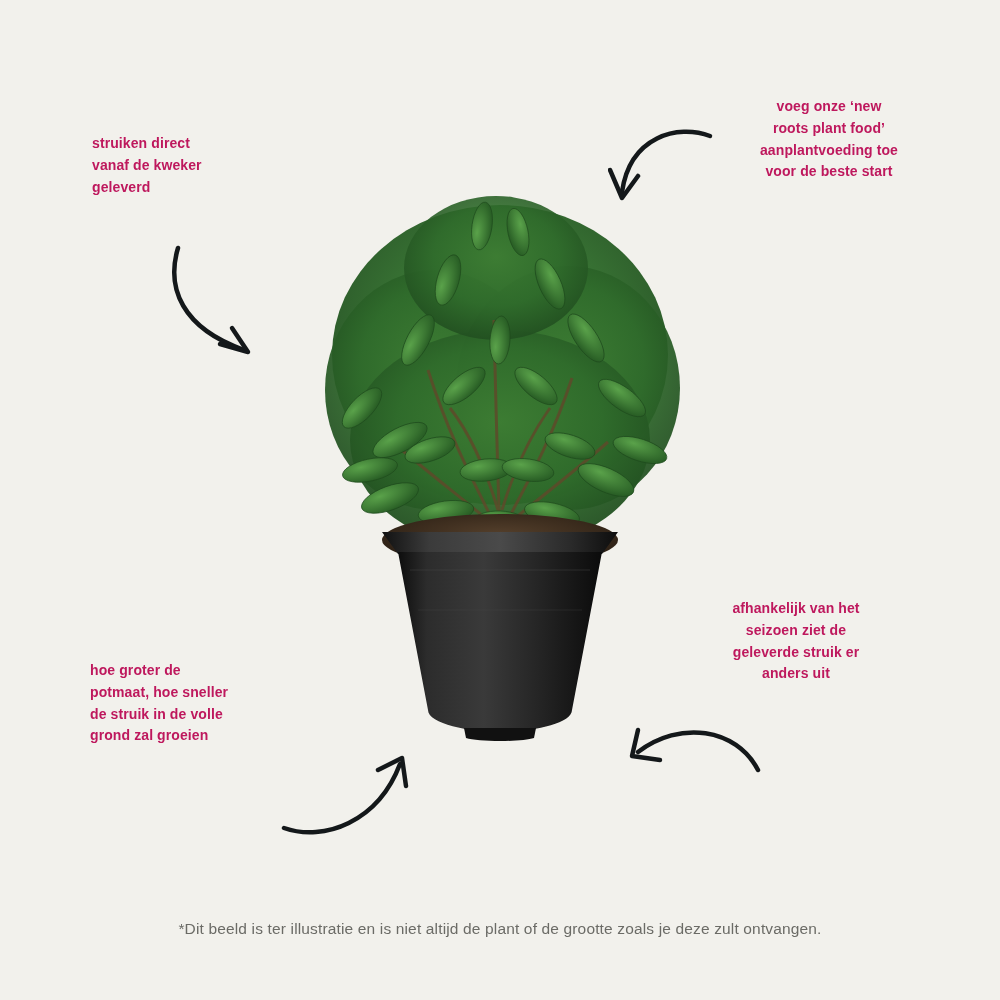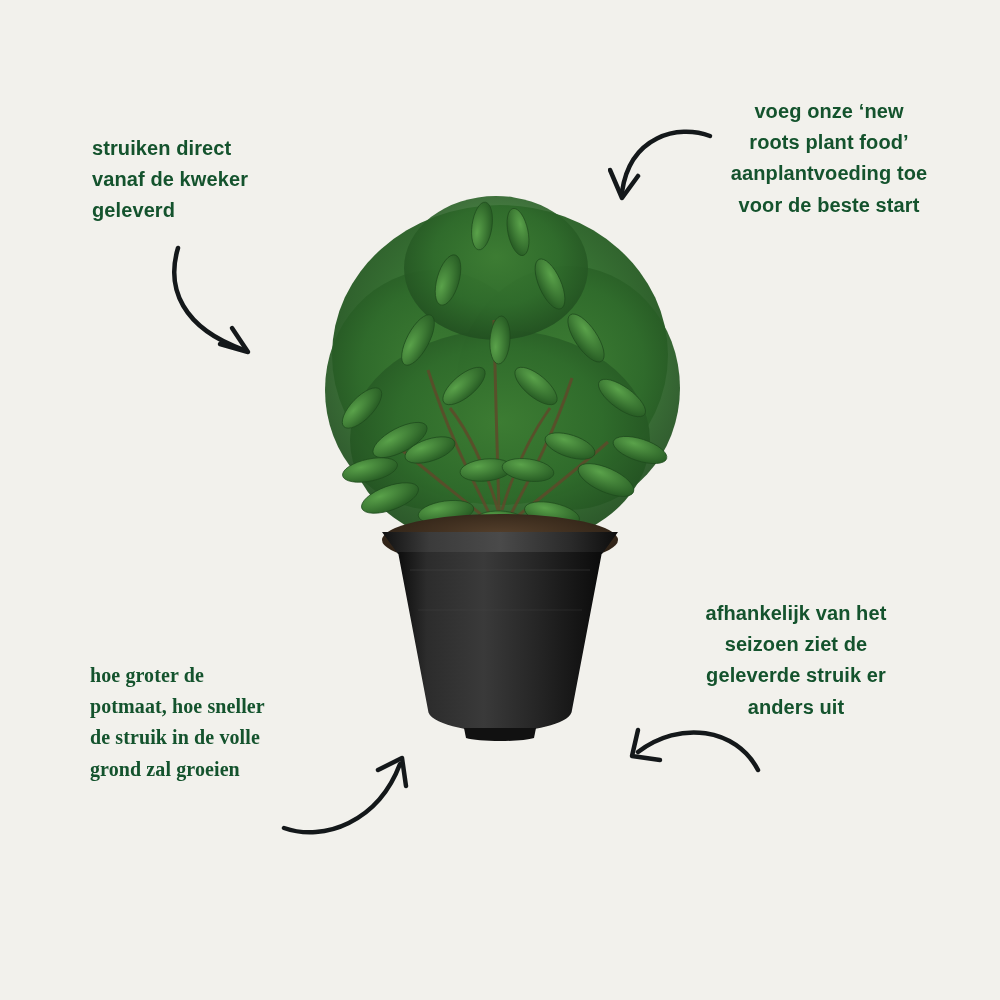--- a/index.html
+++ b/index.html
@@ -16,33 +16,33 @@
   #stage {
     position: relative;
     width: 1000px;
     height: 1000px;
     background: #f2f1ec;
   }
 
   
   .annot {
     position: absolute;
-    color: #14532d;
-    font-size: 20px;
+    color: #be185d;
+    font-size: 14px;
     line-height: 1.56;
     font-weight: 700;
     letter-spacing: 0.1px;
     white-space: pre-line;
   }
   .annot.left   { text-align: left; }
   .annot.right  { text-align: center; }
 
   #annot-nursery   { left: 92px;  top: 133px;  width: 200px; }
   #annot-plantfood { left: 718px; top: 96px;   width: 222px; }
-  #annot-potsize   { left: 90px;  top: 660px;  width: 222px; font-family: Liberation Serif, serif; }
+  #annot-potsize   { left: 90px;  top: 660px;  width: 222px; }
   #annot-season    { left: 690px; top: 598px;  width: 212px; }
 
   
   .arrow {
     position: absolute;
     pointer-events: none;
   }
   #arrow-nursery   { left: 160px; top: 240px; }
   #arrow-plantfood { left: 608px; top: 126px; }
   #arrow-potsize   { left: 278px; top: 752px; }
@@ -198,14 +198,15 @@
 seizoen ziet de
 geleverde struik er
 anders uit</div>
   <div class="arrow" id="arrow-season">
     <svg width="140" height="70" viewBox="0 0 140 70">
       <path d="M132 48 C110 6 54 -2 12 30" fill="none" stroke="#14181a" stroke-width="4.5" stroke-linecap="round"></path>
       <path d="M12 8 L6 34 L34 38" fill="none" stroke="#14181a" stroke-width="4.5" stroke-linecap="round" stroke-linejoin="round"></path>
     </svg>
   </div>
 
+  <div id="footnote">*Dit beeld is ter illustratie en is niet altijd de plant of de grootte zoals je deze zult ontvangen.</div>
 
 </div>
 
 </body></html>

